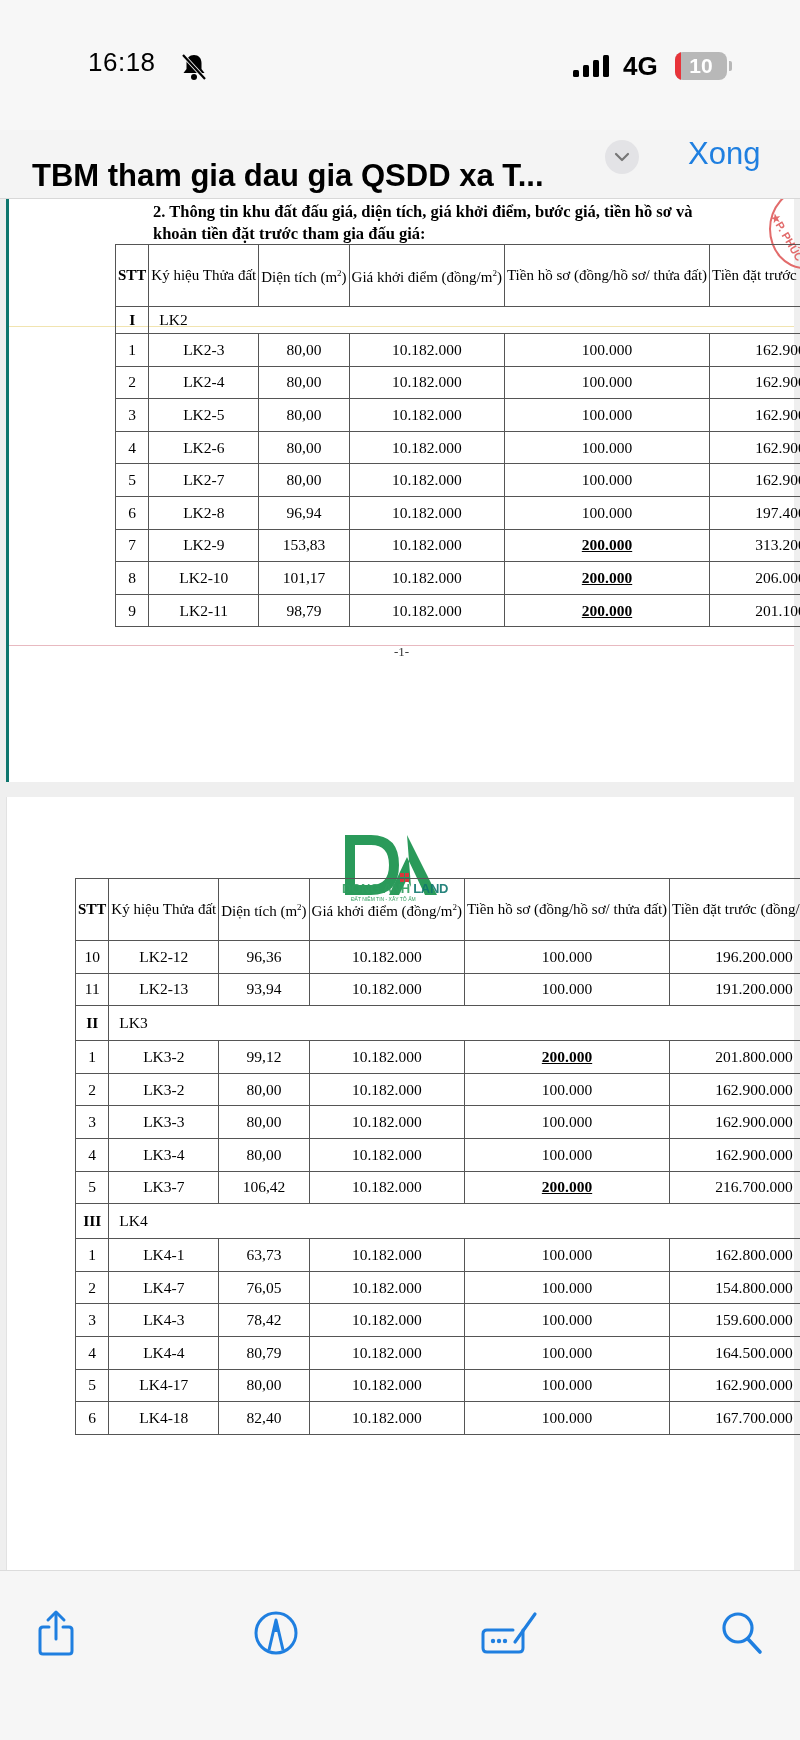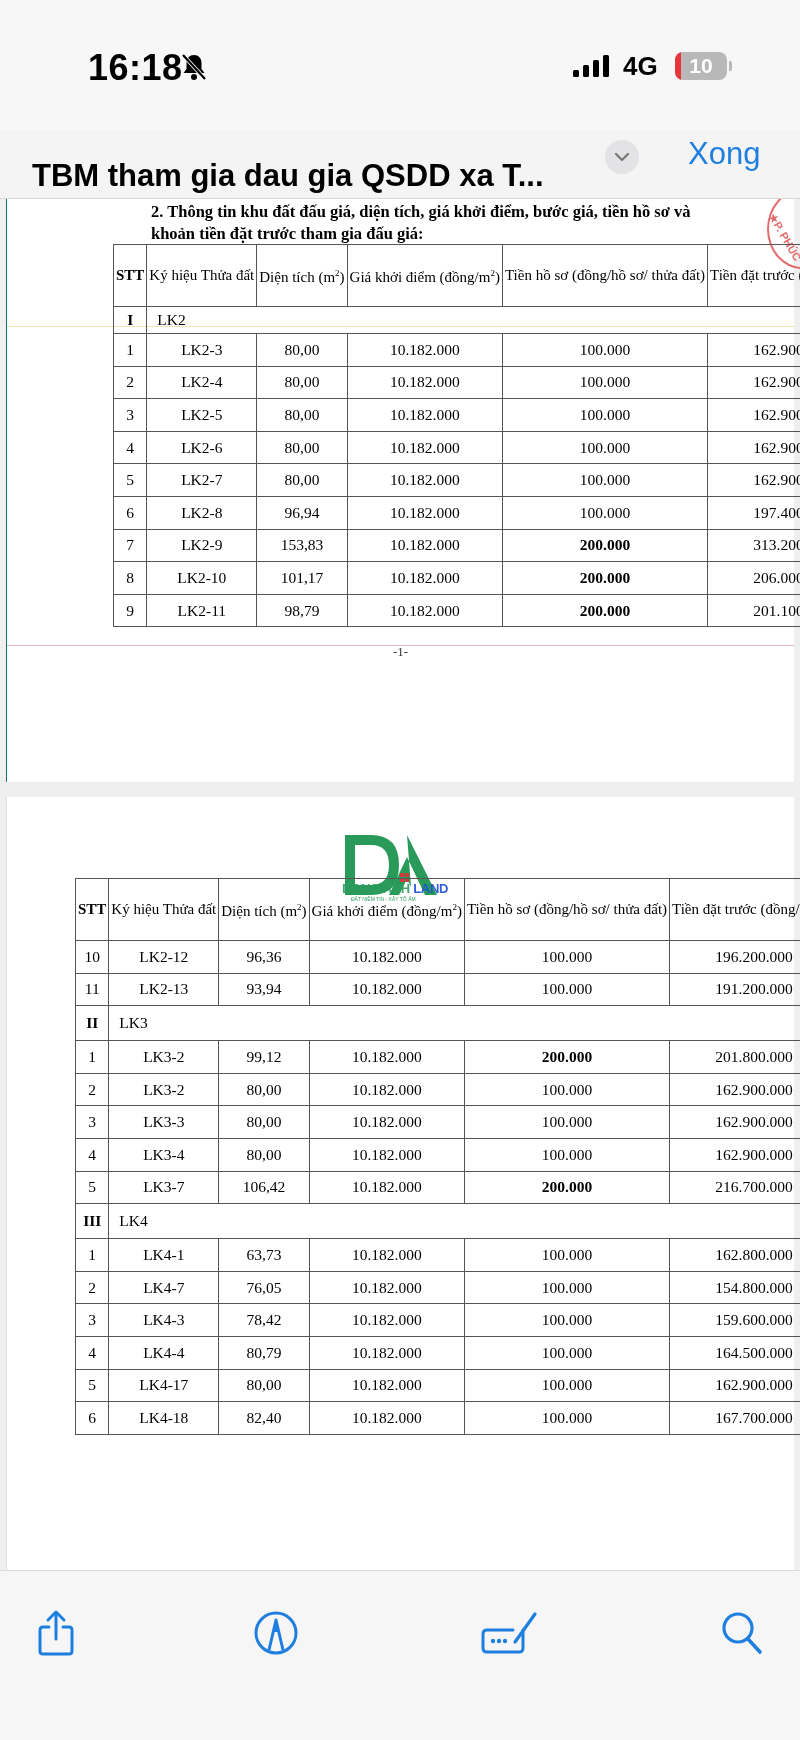--- a/index.html
+++ b/index.html
@@ -1,71 +1,71 @@
 <!DOCTYPE html>
 <html><head>
 <meta charset="utf-8">
 <style>
   * { box-sizing: border-box; margin: 0; padding: 0; }
   html, body { width: 800px; height: 1740px; overflow: hidden; background: #f4f4f4; }
   body { position: relative; font-family: "Liberation Sans", sans-serif; color: #000; }
 
   
   .status-bar { position: absolute; top: 0; left: 0; width: 800px; height: 130px; background: #f7f7f7; }
-  .status-time { position: absolute; left: 88px; top: 47px; font-size: 36px; font-weight: 700; letter-spacing: 0.5px; }
+  .status-time { position: absolute; left: 88px; top: 47px; font-size: 26px; font-weight: 400; letter-spacing: 0.5px; }
   .bell-off { position: absolute; left: 180px; top: 52px; width: 28px; height: 30px; }
   .signal { position: absolute; left: 573px; top: 55px; width: 40px; height: 22px; }
   .net-type { position: absolute; left: 623px; top: 51px; font-size: 26px; font-weight: 600; }
   .battery { position: absolute; left: 675px; top: 52px; width: 52px; height: 28px; background: #b8b8b8; border-radius: 8px; overflow: hidden; }
   .battery-fill { position: absolute; left: 0; top: 0; width: 6px; height: 100%; background: #e8343a; }
   .battery-label { position: absolute; left: 0; top: 0; width: 100%; height: 100%; text-align: center; line-height: 28px; color: #fff; font-size: 21px; font-weight: 700; }
   .battery-cap { position: absolute; left: 729px; top: 61px; width: 3px; height: 10px; background: #b8b8b8; border-radius: 0 2px 2px 0; }
 
   
   .nav-title { position: absolute; left: 32px; top: 136px; font-size: 31px; font-weight: 700; white-space: nowrap; margin-top: 22px; }
   .nav-chevron { position: absolute; left: 605px; top: 140px; width: 34px; height: 34px; border-radius: 50%; background: #e3e3e6; display: flex; align-items: center; justify-content: center; }
   .nav-done { position: absolute; left: 688px; top: 136px; font-size: 31px; color: #1f7fe0; font-weight: 500; }
   .nav-divider { position: absolute; left: 0; top: 198px; width: 800px; height: 1px; background: #d8d8d8; }
 
   
   .viewer { position: absolute; left: 0; top: 199px; width: 800px; height: 1371px; background: #efefef; overflow: hidden; }
   .page { position: absolute; background: #fff; font-family: "Liberation Serif", serif; }
-  .page1 { left: 6px; top: 0; width: 788px; height: 583px; border-left: 1px solid #0f766e; }
+  .page1 { left: 6px; top: 0; width: 788px; height: 583px; border-left: 3px solid #0f766e; }
   .page2 { left: 6px; top: 598px; width: 788px; height: 800px; border-left: 1px solid #e2e2e2; }
 
   .p-intro { position: absolute; left: 106px; top: 2px; width: 620px; font-size: 16.5px; font-weight: 700; line-height: 22px; }
   .p-intro .indent { padding-left: 38px; }
 
   table.grid { position: absolute; border-collapse: collapse; font-size: 15.5px; }
   table.grid td, table.grid th { border: 1.2px solid #555; text-align: center; vertical-align: middle; padding: 0 2px; white-space: nowrap; font-weight: normal; }
   table.grid th { font-size: 15px; line-height: 17px; font-family: Liberation Serif, serif; }
   table.grid td.sec-roman { font-weight: 700; }
   table.grid td.sec-name { text-align: left; padding-left: 10px; }
   .u { }
-  .ub { font-weight: 700; }
+  .ub { text-decoration: underline; font-weight: 700; }
 
   .t1 { left: 106px; top: 45px; width: 596px; }
   .t1 th { height: 62px; }
   .t1 td { height: 32.6px; }
   .t1 .sec td { height: 27px; }
 
   .t2 { left: 68px; top: 81px; width: 614px; }
   .t2 th { height: 62px; }
   .t2 td { height: 32.6px; }
   .t2 .sec td { height: 35px; }
 
   .page-num { position: absolute; left: 0; top: 445px; width: 100%; text-align: center; font-size: 13px; color: #333; }
   .page-rule { position: absolute; left: 0; top: 446px; width: 100%; height: 1px; background: #e8b9c0; }
   .yellow-rule { position: absolute; left: 0; top: 127px; width: 100%; height: 1px; background: #f1e4b0; }
   .stamp { position: absolute; left: 760px; top: -10px; width: 70px; height: 80px; border: 2px solid #e26b6b; border-radius: 50%; color: #e26b6b; font-size: 11px; font-family: "Liberation Sans", sans-serif; }
   .stamp span { position: absolute; left: 8px; top: 20px; transform: rotate(60deg); transform-origin: left top; white-space: nowrap; font-weight: 700; }
 
   .watermark { position: absolute; left: 330px; top: 28px; width: 110px; height: 90px; }
   .wm-text { position: absolute; left: 335px; top: 84px; font-family: "Liberation Sans", sans-serif; font-weight: 700; font-size: 13px; color: #2f9c5e; opacity: 0.9; letter-spacing: -0.3px; }
-  .wm-text .red { color: #1d4ed8; }
+  .wm-text .red { color: #0f766e; }
   .wm-sub { position: absolute; left: 344px; top: 99px; font-size: 5px; color: #2f9c5e; font-family: "Liberation Sans", sans-serif; }
 
   
   .toolbar { position: absolute; left: 0; top: 1570px; width: 800px; height: 170px; background: #f6f6f6; border-top: 1px solid #dcdcdc; }
   .tb-btn { position: absolute; top: 36px; width: 48px; height: 52px; display: flex; align-items: center; justify-content: center; }
 </style>
 </head>
 <body>
 
 <div class="status-bar">

